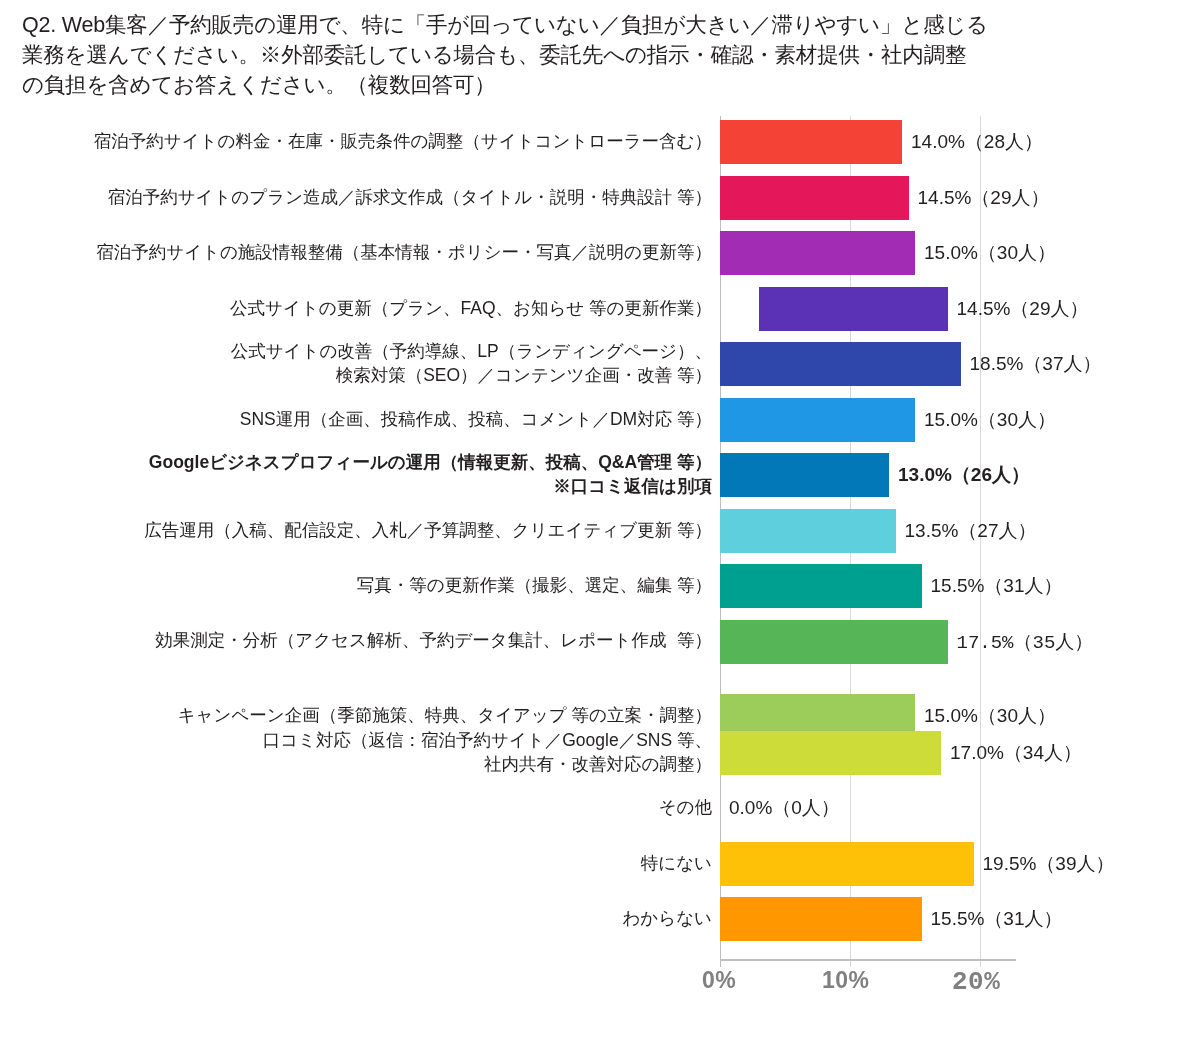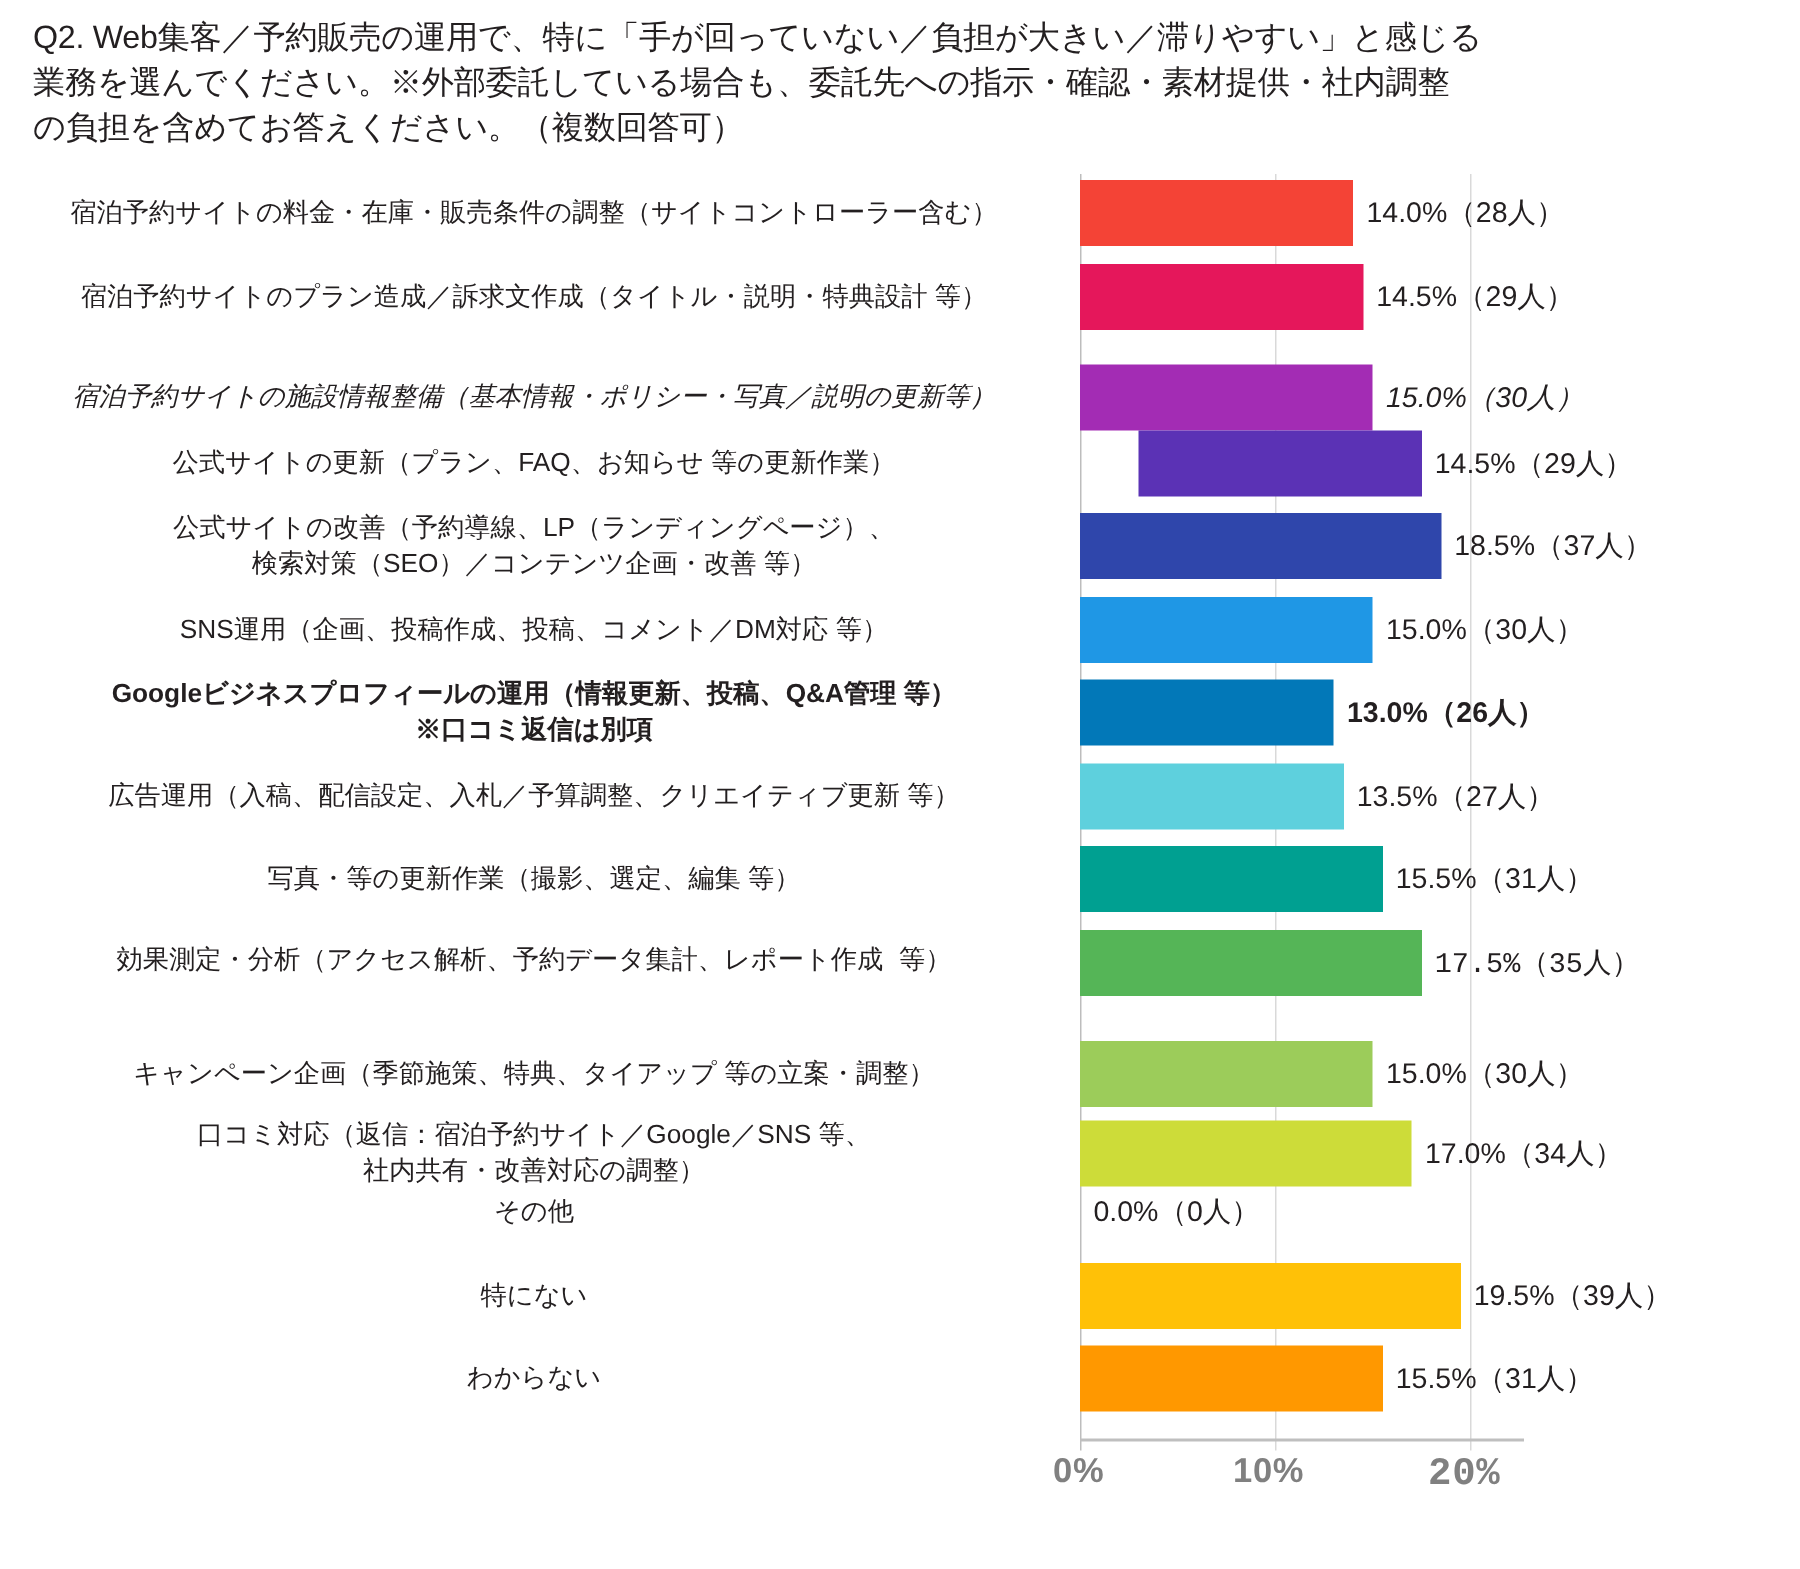--- a/index.html
+++ b/index.html
@@ -37,21 +37,21 @@
   
   .row {
     position: absolute;
     left: 0;
     width: 1200px;
     display: flex;
     align-items: center;
   }
   .row-label {
     width: 712px;
-    text-align: center;
+    text-align: right;
     padding-right: 8px;
     font-size: 17.5px;
     line-height: 1.35;
     color: #231f20;
     white-space: pre-line;
   }
   .bar-wrap {
     position: relative;
     flex: 1 1 auto;
     height: 100%;
@@ -114,21 +114,21 @@
         <div class="bar-value">14.0%（28人）</div>
       </div>
     </div>
     <div class="row" style="top: 61.5px; height: 55.5px;">
       <div class="row-label">宿泊予約サイトのプラン造成／訴求文作成（タイトル・説明・特典設計 等）</div>
       <div class="bar-wrap">
         <div class="bar" style="width: 188.5px; background: rgb(229, 23, 91);"></div>
         <div class="bar-value">14.5%（29人）</div>
       </div>
     </div>
-    <div class="row" style="top: 129px; height: 55.5px; font-style: italic;">
+    <div class="row" style="top: 117px; height: 55.5px;">
       <div class="row-label">宿泊予約サイトの施設情報整備（基本情報・ポリシー・写真／説明の更新等）</div>
       <div class="bar-wrap">
         <div class="bar" style="width: 195px; background: rgb(163, 44, 180);"></div>
         <div class="bar-value">15.0%（30人）</div>
       </div>
     </div>
     <div class="row" style="top: 172.5px; height: 55.5px; gap: 39px;">
       <div class="row-label">公式サイトの更新（プラン、FAQ、お知らせ 等の更新作業）</div>
       <div class="bar-wrap">
         <div class="bar" style="width: 188.5px; background: rgb(91, 50, 181);"></div>
@@ -179,21 +179,21 @@
         <div class="bar-value">17.5%（35人）</div>
       </div>
     </div>
     <div class="row" style="top: 580px; height: 55.5px;">
       <div class="row-label">キャンペーン企画（季節施策、特典、タイアップ 等の立案・調整）</div>
       <div class="bar-wrap">
         <div class="bar" style="width: 195px; background: rgb(156, 204, 90);"></div>
         <div class="bar-value">15.0%（30人）</div>
       </div>
     </div>
-    <div class="row" style="top: 616.5px; height: 55.5px; margin-top: 16px;">
+    <div class="row" style="top: 616.5px; height: 55.5px;">
       <div class="row-label">口コミ対応（返信：宿泊予約サイト／Google／SNS 等、
 社内共有・改善対応の調整）</div>
       <div class="bar-wrap">
         <div class="bar" style="width: 221px; background: rgb(205, 220, 57);"></div>
         <div class="bar-value">17.0%（34人）</div>
       </div>
     </div>
     <div class="row" style="top: 672px; height: 55.5px;">
       <div class="row-label">その他</div>
       <div class="bar-wrap">

